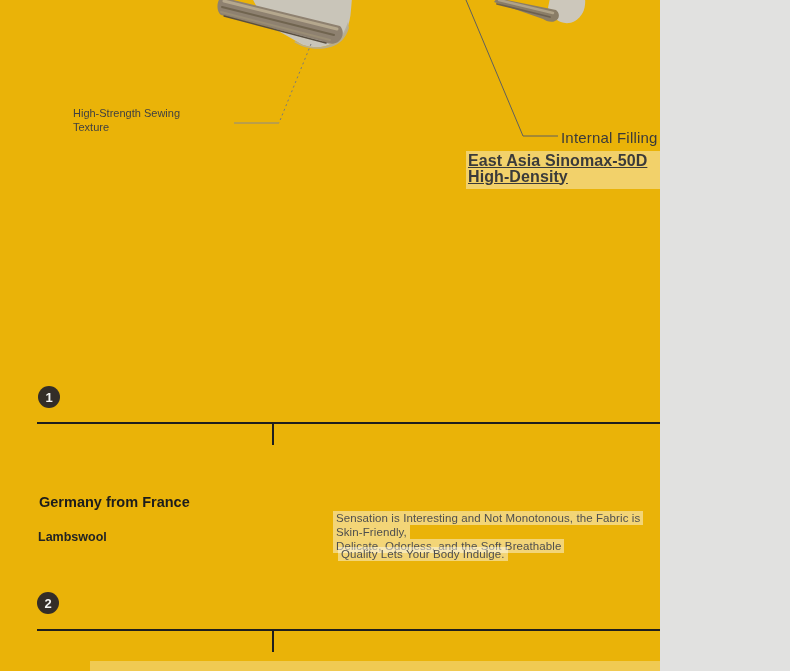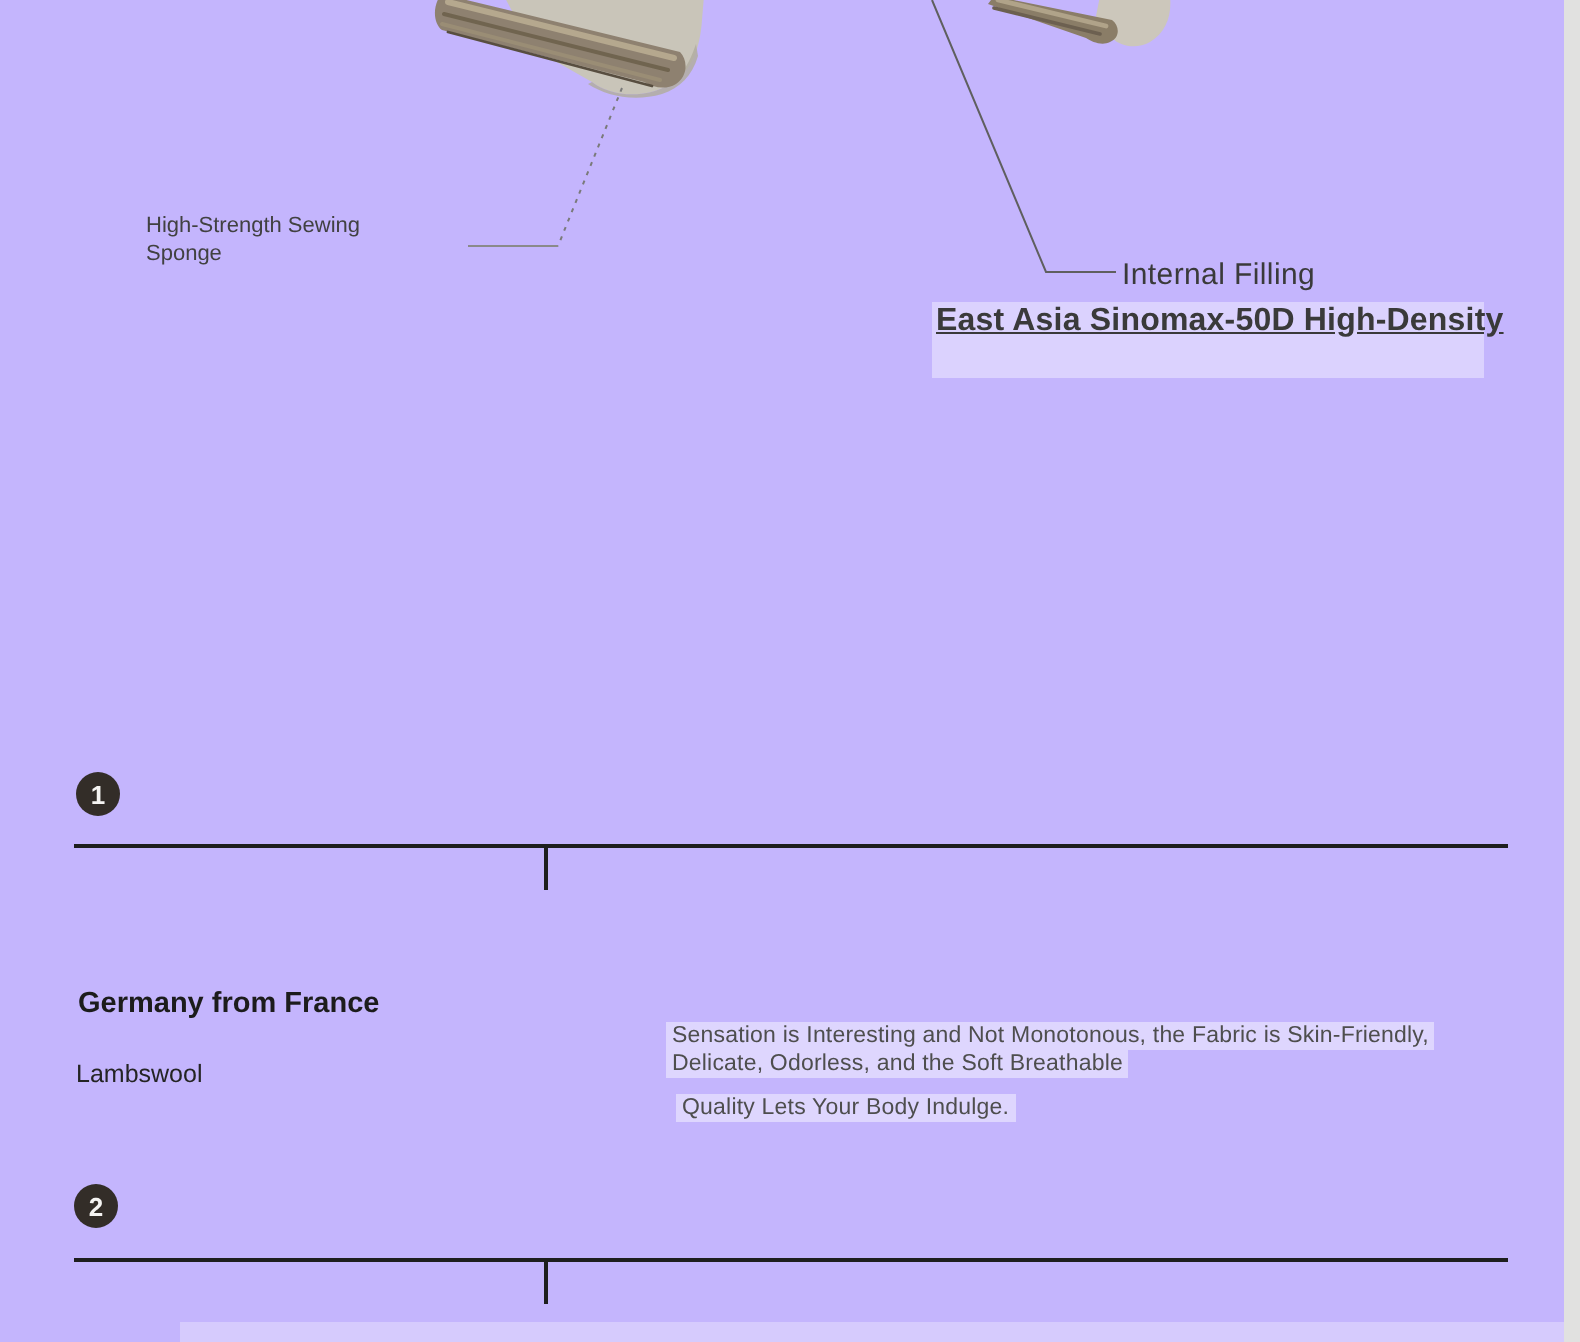--- a/index.html
+++ b/index.html
@@ -1,18 +1,18 @@
 <!DOCTYPE html>
 <html><head>
 <meta charset="utf-8">
 <style>
   html,body{margin:0;padding:0;background:#e1e1e0;}
   .page{
-    position:relative;width:782px;height:671px;overflow:hidden;
-    background:#c4b5fd;font-family:"Liberation Sans",sans-serif;
+    position:relative;width:660px;height:671px;overflow:hidden;
+    background:#eab308;font-family:"Liberation Sans",sans-serif;
   }
   .art{position:absolute;left:0;top:0;pointer-events:none;}
   .abs{position:absolute;}
 
   .ann-left{
     left:73px;top:106px;font-size:11px;line-height:14px;color:#414141;
   }
   .title-left{
     left:45px;top:147px;font-size:13.5px;font-weight:bold;color:#343434;
     letter-spacing:.1px;white-space:nowrap;
@@ -38,21 +38,21 @@
   .b1{left:38px;top:386px;}
   .b2{left:37px;top:592px;}
   .rule{height:2px;background:#1e1e1e;width:717px;left:37px;}
   .r1{top:422px;}
   .r2{top:629px;}
   .tick{width:2px;height:21px;background:#1e1e1e;left:272px;}
   .t1{top:424px;}
   .t2{top:631px;}
 
   .heading1{left:39px;top:494px;font-size:14.5px;font-weight:bold;color:#1c1c1c;}
-  .sub1{left:38px;top:530px;font-size:12.5px;font-weight:normal;color:#242424;}
+  .sub1{left:38px;top:530px;font-size:12.5px;font-weight:bold;color:#242424;}
 
   .p{font-size:11.5px;line-height:14px;color:#4e4e4e;letter-spacing:.1px;}
   .hl{
     background:rgba(255,255,255,0.45);padding:1px 3px;
     -webkit-box-decoration-break:clone;box-decoration-break:clone;
   }
   .p1{left:298px;top:488px;width:492px;white-space:nowrap;overflow:hidden;}
   .p2{left:297px;top:511px;padding-left:36px;}
   .p3{left:297px;top:547px;padding-left:41px;}
 
@@ -90,21 +90,21 @@
       <polyline points="279,123 234,123" fill="none" stroke="#8a8a8a" stroke-width="1"></polyline>
     </g>
 
     <g>
       <polyline points="466,0 523,136 558,136" fill="none" stroke="#5f5f5f" stroke-width="1"></polyline>
     </g>
   </svg>
 
   <div class="abs ann-left">
     <div>High-Strength Sewing</div>
-    <div>Sponge</div>
+    <div>Texture</div>
   </div>
 
   <div class="abs hl-box"></div>
   <div class="abs ann-right">Internal Filling</div>
   <div class="abs title-right">
     <div>East Asia Sinomax-50D High-Density</div>
   </div>
 
   <div class="abs badge b1">
     <span>1</span>

